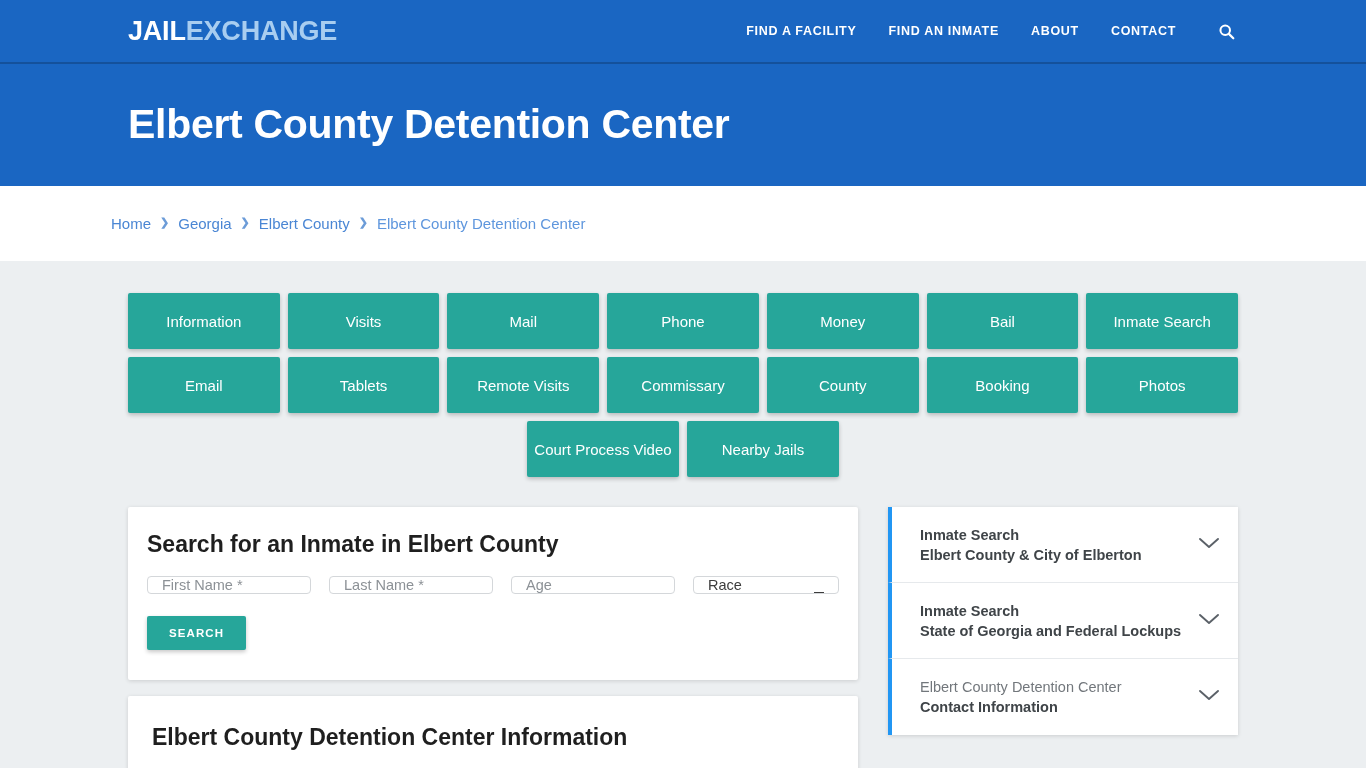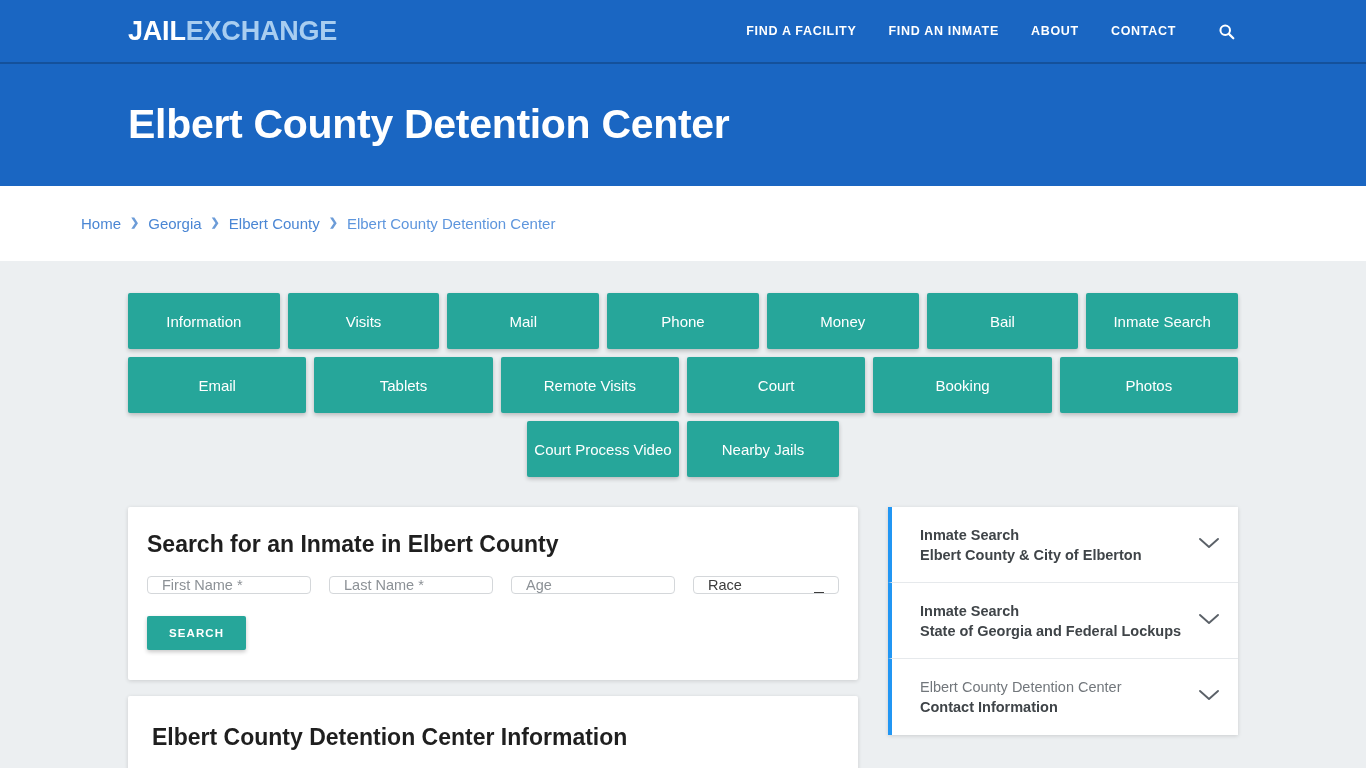--- a/index.html
+++ b/index.html
@@ -71,21 +71,21 @@
     letter-spacing: -0.3px;
     line-height: 1.1;
   }
 
   
   .breadcrumb-band {
     height: 75px;
     background: #ffffff;
     display: flex;
     align-items: center;
-    padding: 0 81px;
+    padding: 0 111px;
   }
   .breadcrumb { display: flex; align-items: center; font-size: 15px; }
   .crumb { color: #4a86d4; text-decoration: none; white-space: nowrap; cursor: pointer; }
   .crumb.current { color: #5e96dd; }
   .crumb-sep {
     color: #6c9cd8; margin: 0 9px; font-size: 11px;
     display: inline-block; transform: translateY(-1px); font-weight: bold;
   }
 
   
@@ -254,21 +254,22 @@
       <button class="tile">Mail</button>
       <button class="tile">Phone</button>
       <button class="tile">Money</button>
       <button class="tile">Bail</button>
       <button class="tile">Inmate Search</button>
     </div>
     <div class="btn-row">
       <button class="tile">Email</button>
       <button class="tile">Tablets</button>
       <button class="tile">Remote Visits</button>
-      <button class="tile">Court</button>
+      <button class="tile">Commissary</button>
+      <button class="tile">County</button>
       <button class="tile">Booking</button>
       <button class="tile">Photos</button>
     </div>
     <div class="btn-row row-last">
       <button class="tile">Court Process Video</button>
       <button class="tile">Nearby Jails</button>
     </div>
   </div>
 
   <div class="columns">

